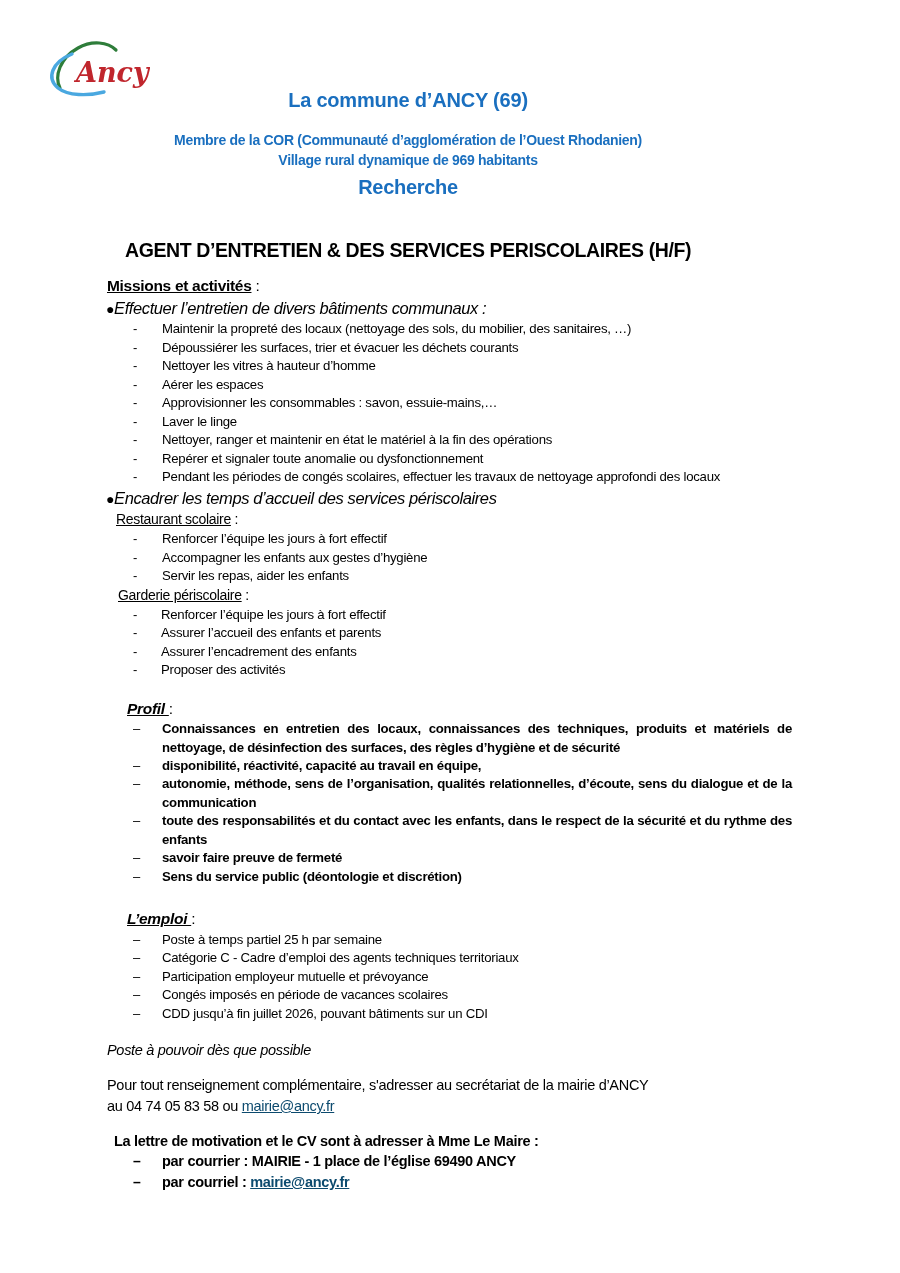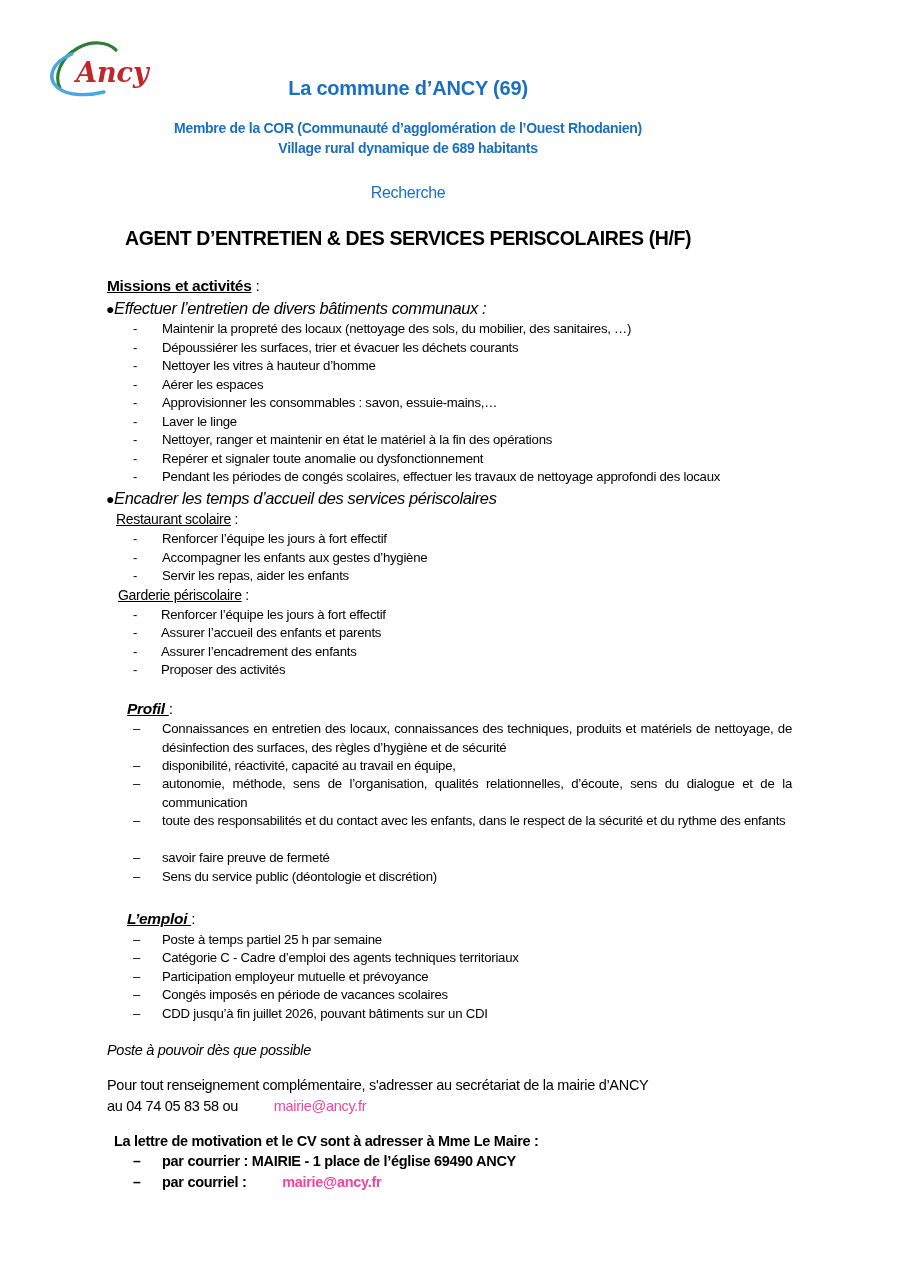--- a/index.html
+++ b/index.html
@@ -3,64 +3,64 @@
 <meta charset="utf-8">
 <style>
   html, body { margin: 0; padding: 0; background: #ffffff; }
   body { width: 900px; height: 1273px; position: relative; overflow: hidden;
          font-family: "Liberation Sans", sans-serif; color: #000; }
   .page { position: absolute; left: 0; top: 0; width: 900px; height: 1273px; }
   .logo { position: absolute; left: 46px; top: 36px; width: 104px; height: 66px; }
   .logo svg { width: 104px; height: 66px; display: block; }
 
   .blue { color: #1a6fbf; }
-  .center { position: absolute; left: 0; width: 816px; text-align: center; }
+  .center { position: absolute; left: 0; width: 816px; text-align: center; margin-top: 12px; }
   .title { top: 77px; font-size: 20px; font-weight: bold; letter-spacing: -0.2px; }
   .sub1 { top: 120px; font-size: 14px; font-weight: bold; letter-spacing: -0.3px; }
   .sub2 { top: 140px; font-size: 14px; font-weight: bold; letter-spacing: -0.3px; }
-  .recherche { top: 184px; font-size: 16px; font-weight: normal; letter-spacing: -0.3px; }
+  .recherche { top: 164px; font-size: 20px; font-weight: bold; letter-spacing: -0.3px; }
   .jobtitle { top: 227px; font-size: 19.5px; font-weight: bold; letter-spacing: -0.4px; }
 
   .abs { position: absolute; white-space: nowrap; }
   .heading { font-size: 15.5px; font-weight: bold; letter-spacing: -0.3px; }
   .heading u { text-decoration: underline; }
   .heading .ital { font-style: italic; margin-left: 20px; }
   .colon { font-weight: normal; }
   .bullet-head { font-size: 16.5px; font-style: italic; letter-spacing: -0.4px; }
   .bullet-dot { font-style: normal; font-size: 14px; }
   .subhead { font-size: 14px; letter-spacing: -0.3px; }
   .subhead u { text-decoration: underline; }
 
   .item { font-size: 13.2px; letter-spacing: -0.25px; line-height: 18.5px; }
   .dash { position: absolute; left: 133px; font-size: 13px; }
   .txt { position: absolute; left: 162px; }
-  .txt.wrap { white-space: normal; width: 630px; text-align: justify; text-align-last: left; }
+  .txt.wrap { white-space: normal; width: 630px; text-align: justify; text-align-last: left; font-weight: bold; }
   .emdash { position: absolute; left: 133px; font-size: 13px; }
 
   .para { font-size: 14.5px; letter-spacing: -0.3px; }
   .italic-line { font-size: 14.5px; font-style: italic; letter-spacing: -0.3px; }
-  .link { color: #ec4899; cursor: pointer; margin-left: 32px; }
+  .link { color: #0c4a6e; text-decoration: underline; cursor: pointer; }
   .bold { font-weight: bold; }
 </style>
 </head>
 <body>
 
 <div class="page">
 
   <div class="logo">
     <svg viewBox="0 0 104 66">
       <path d="M14 52 C 8 40, 14 22, 32 12 C 46 4, 62 6, 70 14" fill="none" stroke="#2e7d3a" stroke-width="3.2" stroke-linecap="round"></path>
       <path d="M26 18 C 6 26, 0 42, 12 52 C 22 60, 42 60, 58 56" fill="none" stroke="#4aa8e0" stroke-width="3.4" stroke-linecap="round"></path>
       <text x="30" y="46" font-family="DejaVu Serif, serif" font-style="italic" font-weight="bold" font-size="27" fill="#c0262d">Ancy</text>
     </svg>
   </div>
 
   <div class="center title blue">La commune d’ANCY (69)</div>
   <div class="center sub1 blue">Membre de la COR (Communauté d’agglomération de l’Ouest Rhodanien)</div>
-  <div class="center sub2 blue">Village rural dynamique de 689 habitants</div>
+  <div class="center sub2 blue">Village rural dynamique de 969 habitants</div>
   <div class="center recherche blue">Recherche</div>
   <div class="center jobtitle">AGENT D’ENTRETIEN &amp; DES SERVICES PERISCOLAIRES (H/F)</div>
 
   <div class="abs heading" style="left:107px; top:277px;text-align:right;">
     <u>Missions et activités</u><span class="colon"> :</span>
   </div>
   <div class="abs bullet-head" style="left:106px; top:299px;">
     <span class="bullet-dot">●</span><span>Effectuer l’entretien de divers bâtiments communaux :</span>
   </div>
 

